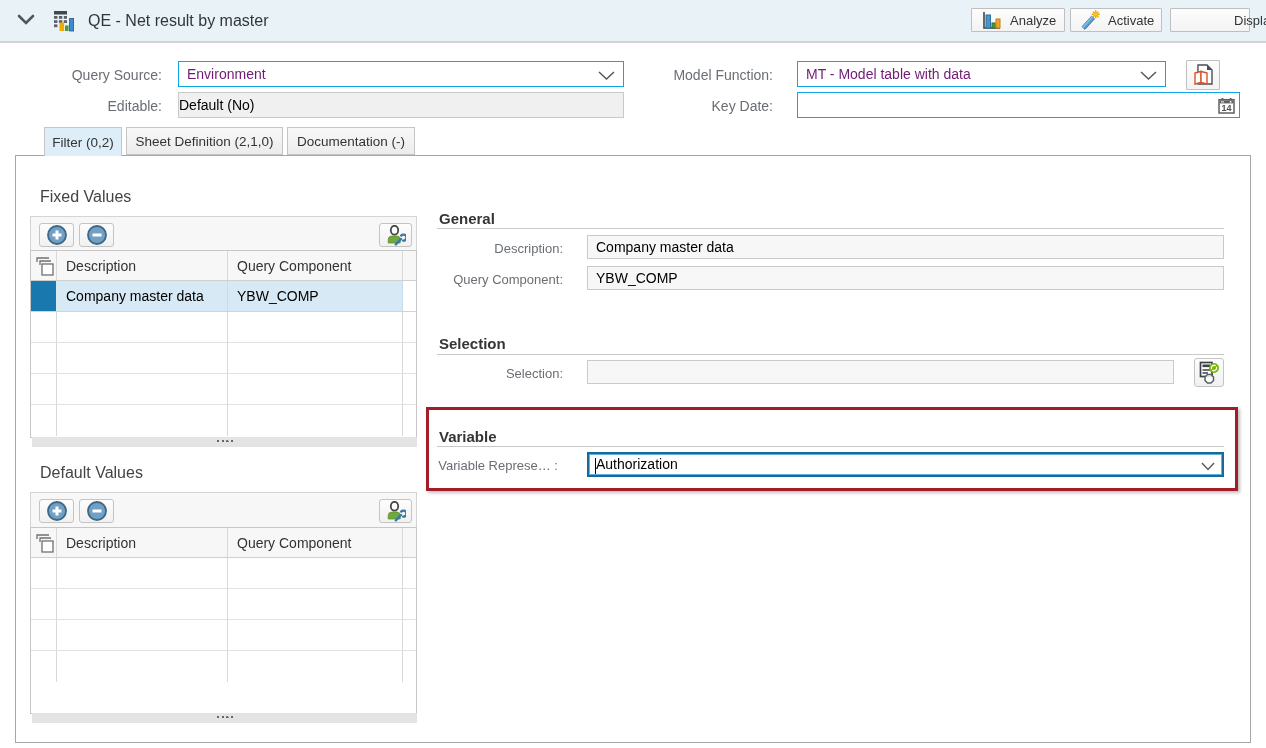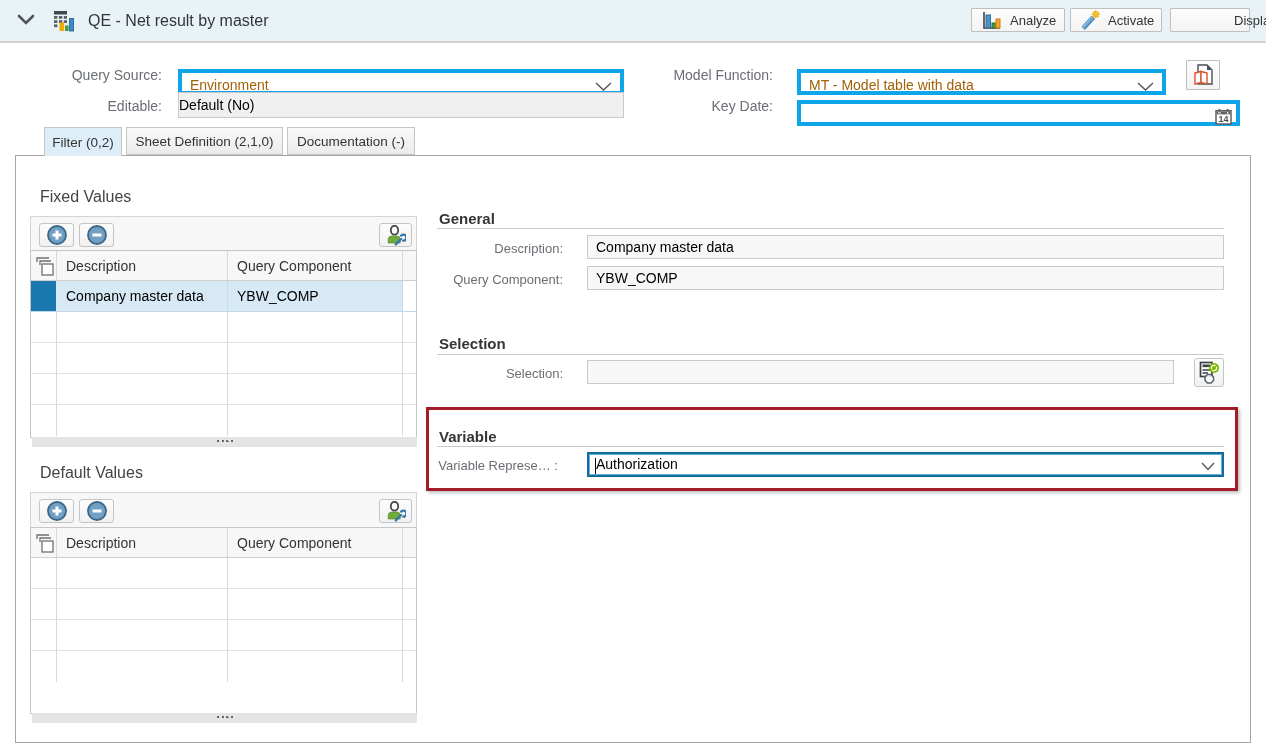--- a/index.html
+++ b/index.html
@@ -4,21 +4,21 @@
 <style>
 * { margin:0; padding:0; box-sizing:border-box; }
 html,body { width:1266px; height:748px; background:#fff; font-family:"Liberation Sans", sans-serif; overflow:hidden; }
 .abs { position:absolute; }
 
 #topbar { position:absolute; left:0; top:0; width:1266px; height:43px; background:#e9f3f7; border-bottom:2px solid #d2d2d2; }
 #title { position:absolute; left:88px; top:12px; font-size:16px; color:#32363a; }
 .tb-btn { position:absolute; top:8px; height:24px; background:linear-gradient(#fdfdfd,#f3f3f3); border:1px solid #bfbfbf; border-radius:1px; font-size:13px; color:#333; display:flex; align-items:center; }
 
 .lbl { position:absolute; font-size:14px; color:#6a6e73; text-align:right; }
-.sel { position:absolute; height:26px; background:#fff; border:4px solid #0ea5e9; font-size:14px; color:#a16207; line-height:24px; padding-left:8px;margin-top:8px; }
+.sel { position:absolute; height:26px; background:#fff; border:1px solid #0ea5e9; font-size:14px; color:#701a75; line-height:24px; padding-left:8px; }
 .sel .chev { position:absolute; right:8px; top:9px; width:17px; height:9px; }
 .ro { position:absolute; height:26px; background:#f0f0f0; border:1px solid #c9c9c9; font-size:14px; color:#000; line-height:24px; }
 
 .tab { position:absolute; top:127px; height:28px; font-size:13.5px; color:#333; border:1px solid #c5c5c5; display:flex; align-items:center; justify-content:center; }
 .tab.inactive { background:linear-gradient(#f8f8f8,#ececec); }
 .tab.active { background:#ddeef8; border-bottom:none; height:29px; z-index:3; }
 
 #panel { position:absolute; left:15px; top:155px; width:1236px; height:588px; background:#fff; border:1px solid #a6a6a6; }
 
 .sect-title { position:absolute; font-size:16px; color:#444; }

